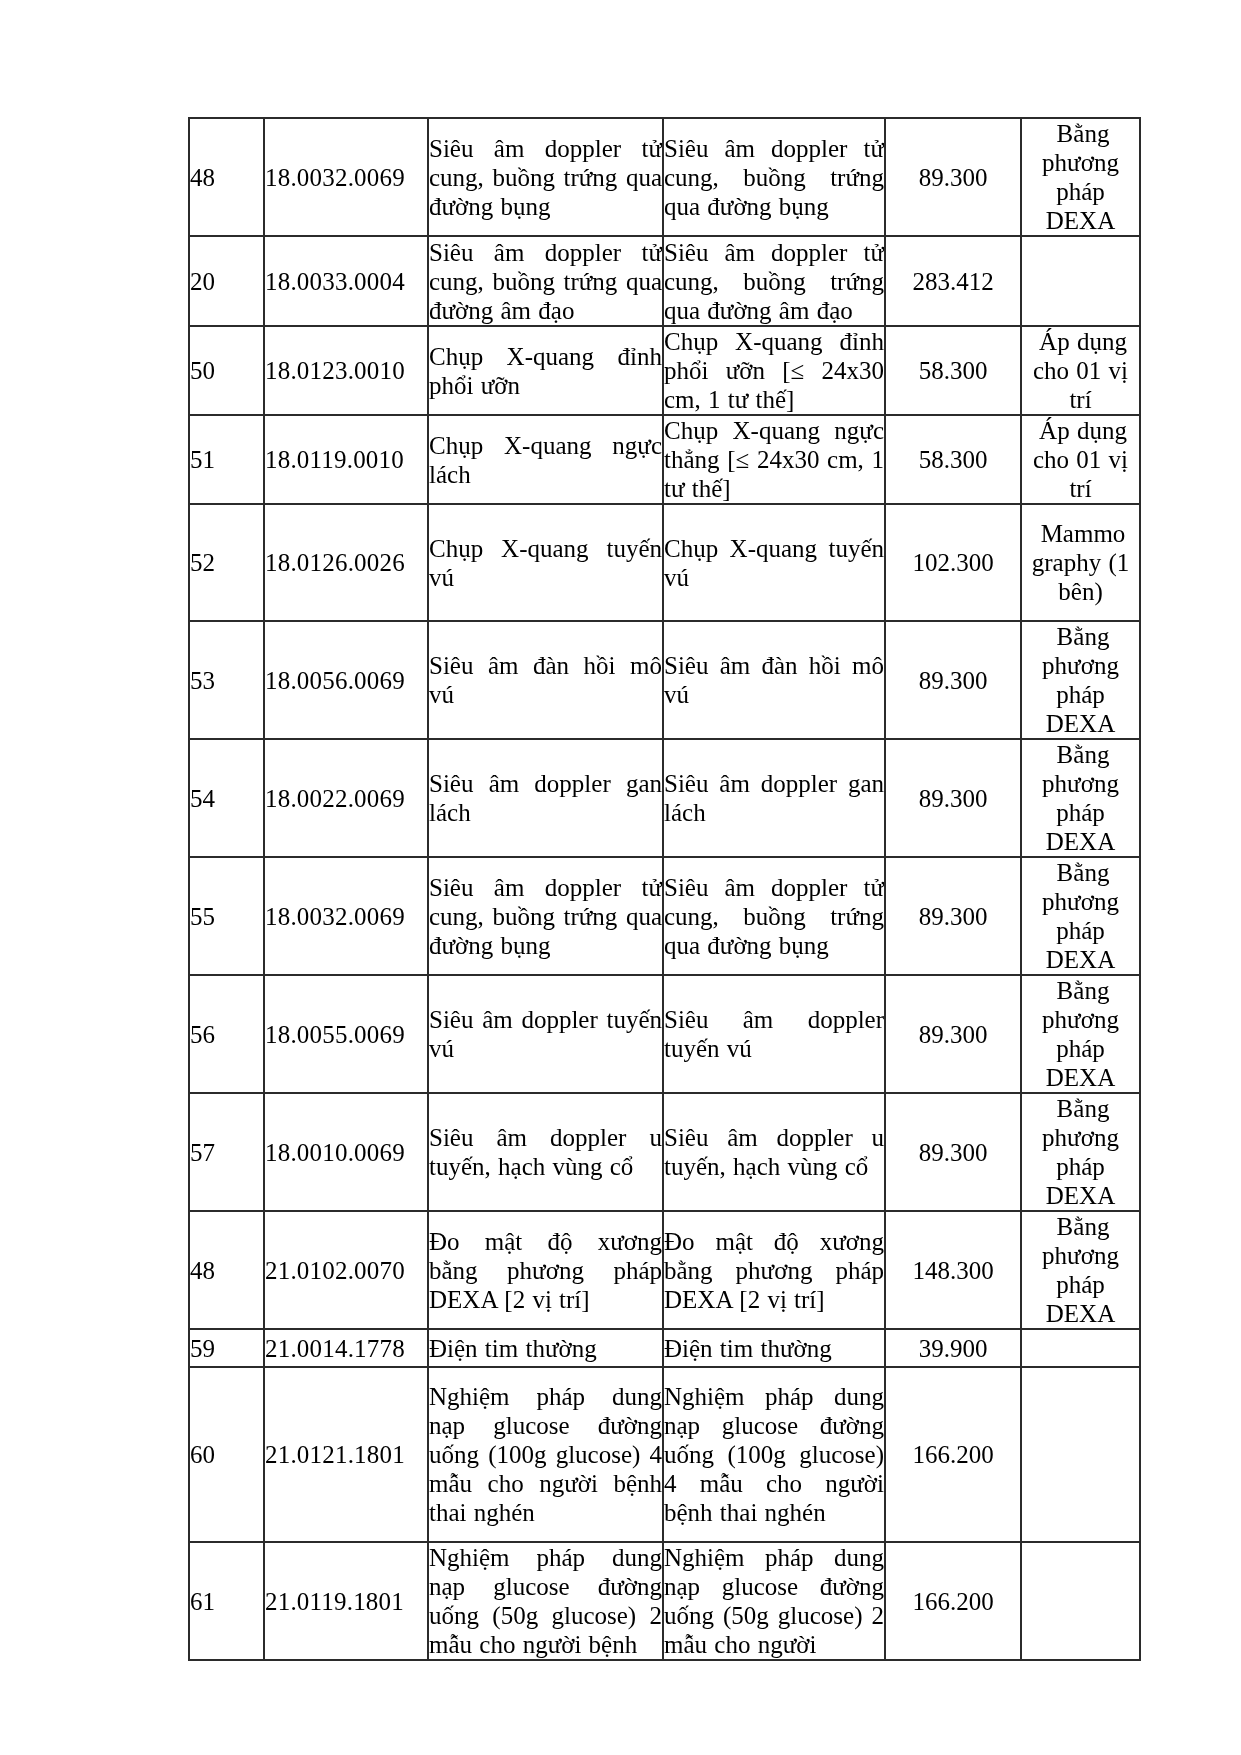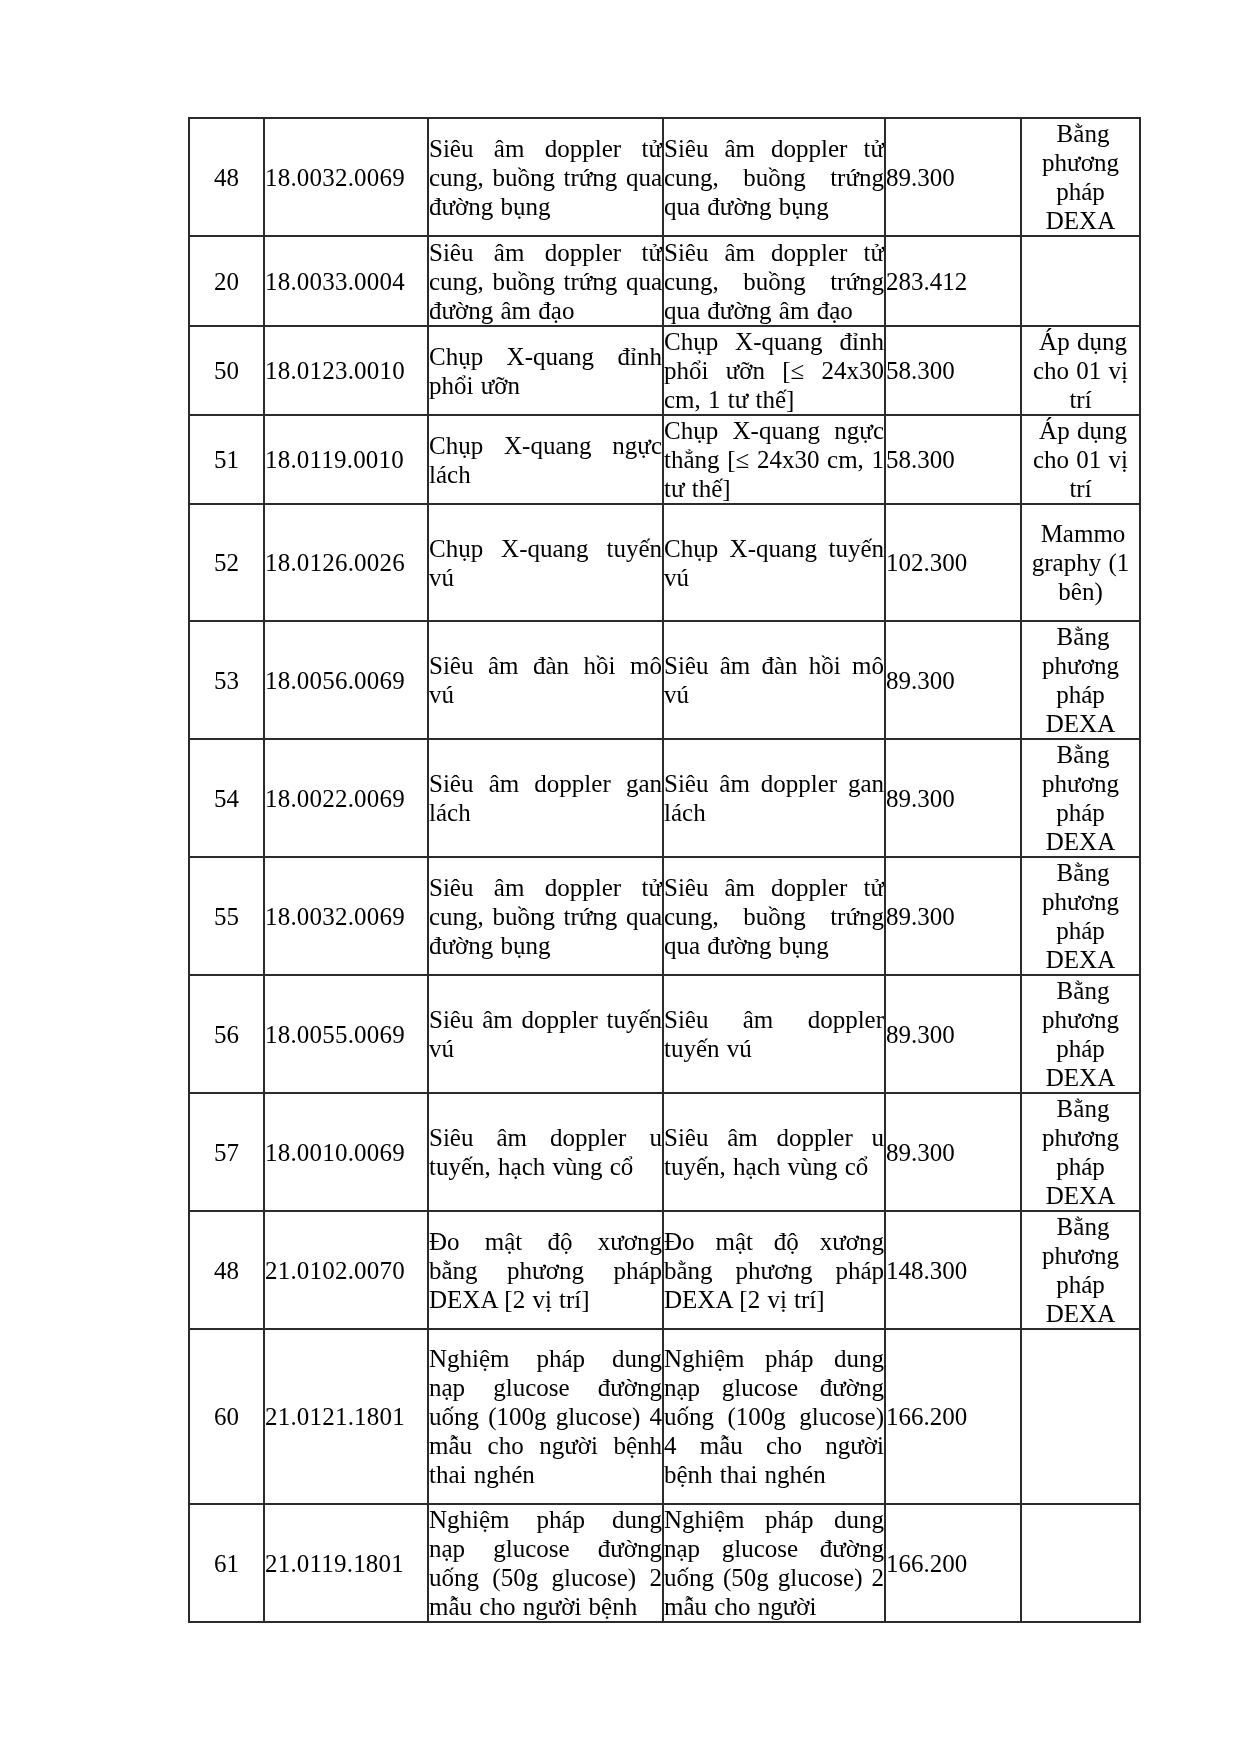--- a/index.html
+++ b/index.html
@@ -27,25 +27,25 @@
   }
   table.price-table td {
     border: 2px solid #2b2b2b;
     font-size: 25px;
     line-height: 29px;
     vertical-align: middle;
     padding: 0;
     overflow: hidden;
     word-spacing: 1px;
   }
-  td.c-no     { text-align: center; }
+  td.c-no     { }
   td.c-code   { text-align: left; letter-spacing: 0.2px; }
   td.c-name   { text-align: justify; padding: 2px 9px;  }
   td.c-name2  { text-align: justify; padding: 2px 10px; }
-  td.c-price  { text-align: left; }
+  td.c-price  { text-align: center; }
   td.c-note   { text-align: center; padding: 2px 8px; text-indent: 5px; }
 </style>
 </head>
 <body>
 
 <div class="page">
 
   <table class="price-table">
     <colgroup>
       <col style="width:75px">
@@ -137,20 +137,28 @@
       <td class="c-note">Bằng phương pháp DEXA</td>
     </tr>
         <tr style="height: 113px;">
       <td class="c-no">48</td>
       <td class="c-code">21.0102.0070</td>
       <td class="c-name">Đo mật độ xương bằng phương pháp DEXA [2 vị trí]</td>
       <td class="c-name2">Đo mật độ xương bằng phương pháp DEXA [2 vị trí]</td>
       <td class="c-price">148.300</td>
       <td class="c-note">Bằng phương pháp DEXA</td>
     </tr>
+        <tr style="height: 38px;">
+      <td class="c-no">59</td>
+      <td class="c-code">21.0014.1778</td>
+      <td class="c-name">Điện tim thường</td>
+      <td class="c-name2">Điện tim thường</td>
+      <td class="c-price">39.900</td>
+      <td class="c-note"></td>
+    </tr>
         <tr style="height: 175px;">
       <td class="c-no">60</td>
       <td class="c-code">21.0121.1801</td>
       <td class="c-name">Nghiệm pháp dung nạp glucose đường uống (100g glucose) 4 mẫu cho người bệnh thai nghén</td>
       <td class="c-name2">Nghiệm pháp dung nạp glucose đường uống (100g glucose) 4 mẫu cho người bệnh thai nghén</td>
       <td class="c-price">166.200</td>
       <td class="c-note"></td>
     </tr>
         <tr style="height: 116px;">
       <td class="c-no">61</td>

